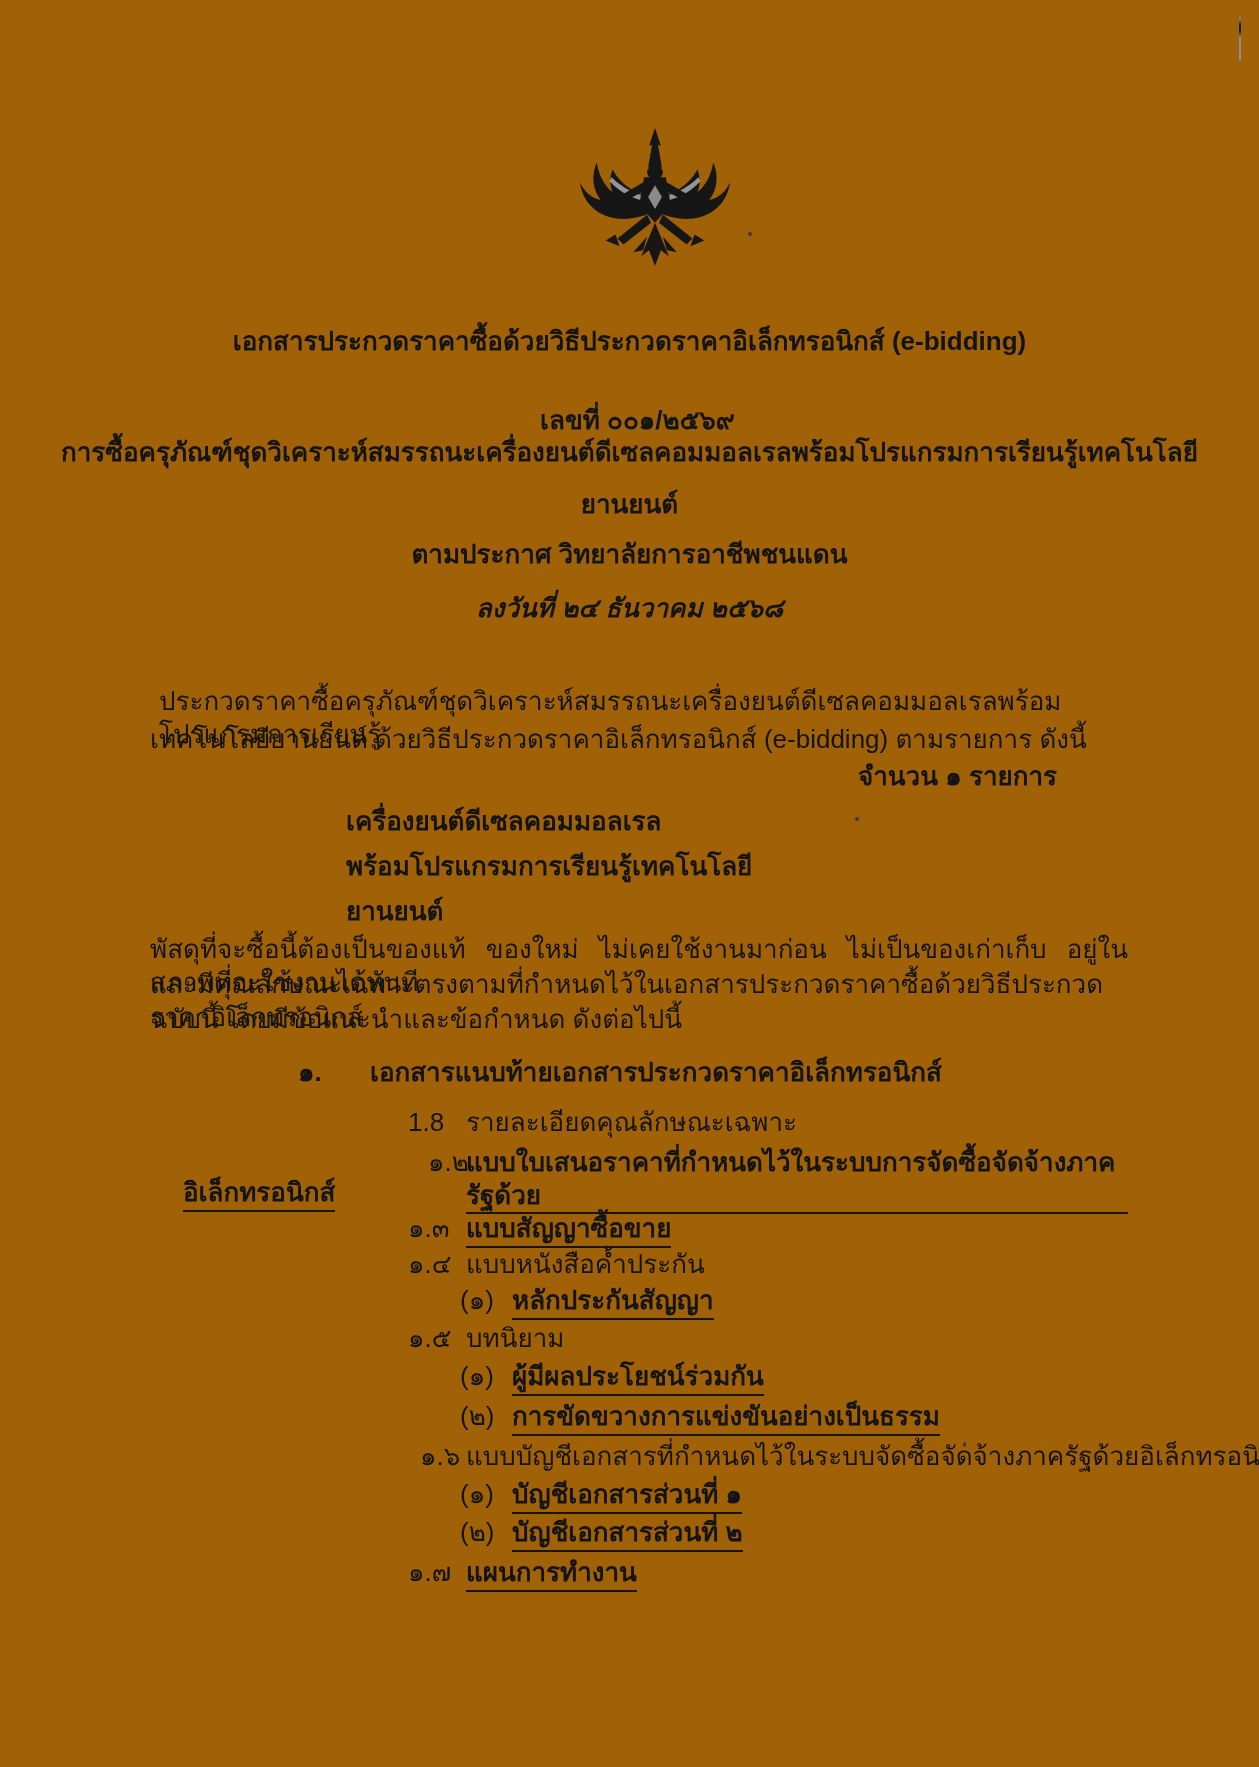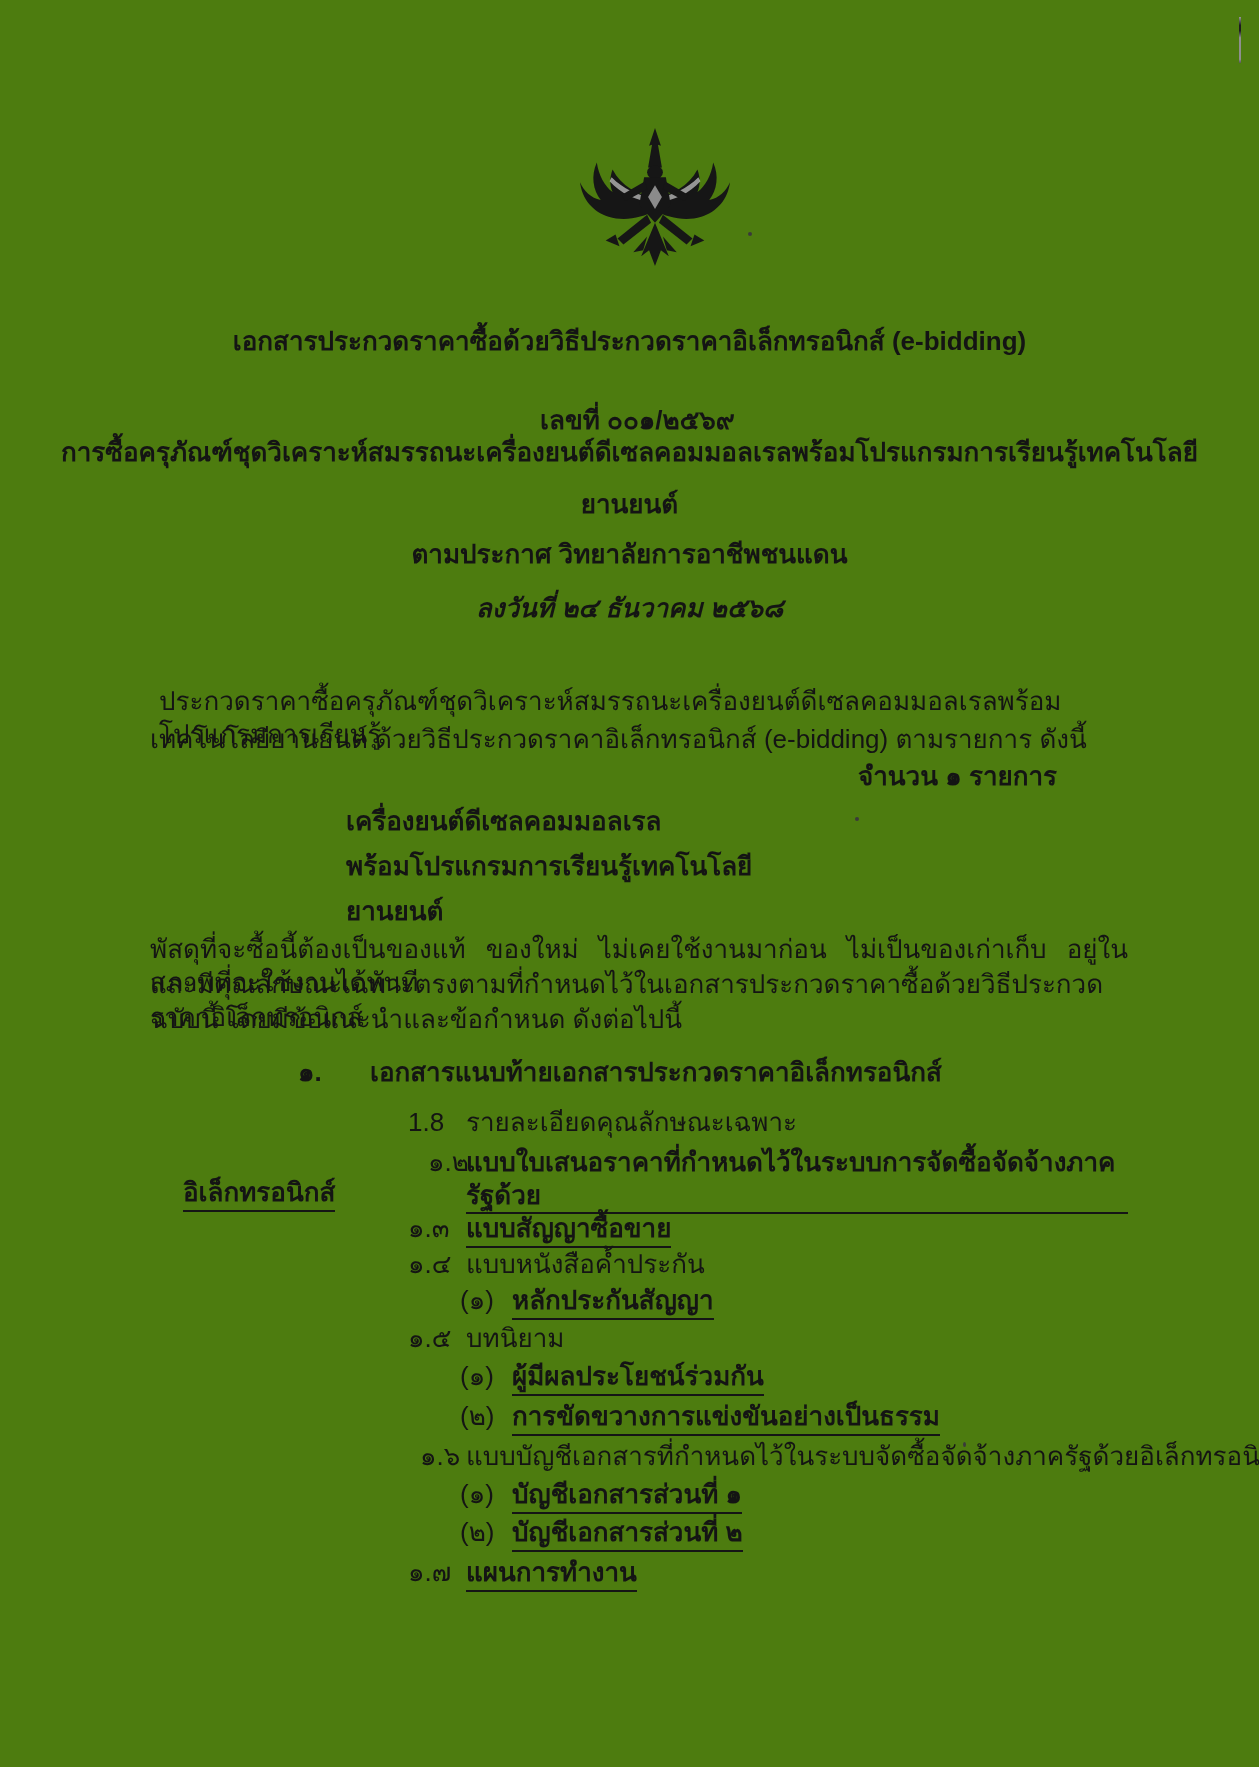--- a/index.html
+++ b/index.html
@@ -1,18 +1,18 @@
 <!DOCTYPE html>
 <html lang="th"><head>
 <meta charset="utf-8">
 <style>
   html,body{margin:0;padding:0;background:#e8e8e8;}
   .page{
     position:relative;width:1259px;height:1767px;margin:0 auto;
-    background:#4d7c0f;color:#141414;overflow:hidden;
+    background:#a16207;color:#141414;overflow:hidden;
     font-family:"Liberation Sans", sans-serif;
     font-size:26px;line-height:1.25;
   }
   .abs{position:absolute;white-space:nowrap;}
   .center{left:0;width:1259px;text-align:center;white-space:nowrap;}
   .bold{font-weight:bold;}
   .just{white-space:normal;text-align:justify;text-align-last:justify;}
   .para{white-space:normal;}
   .u{
     font-weight:600;

